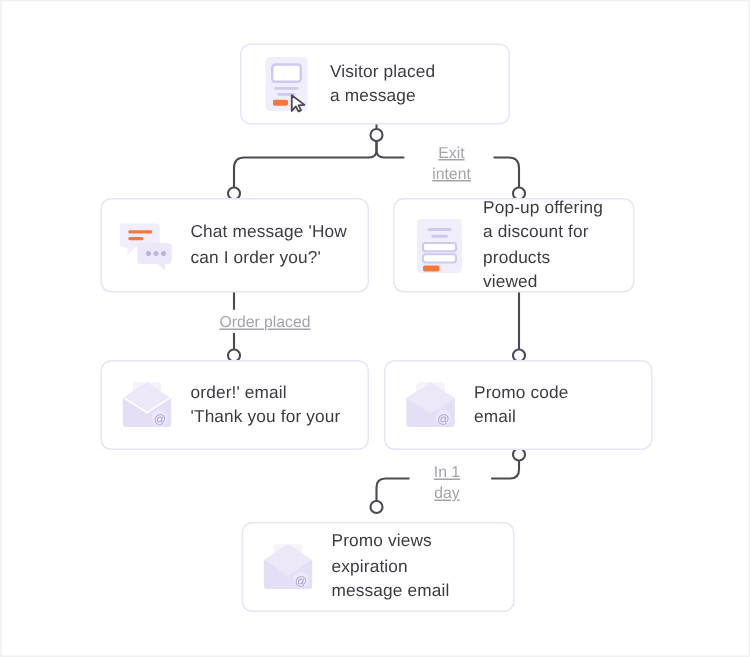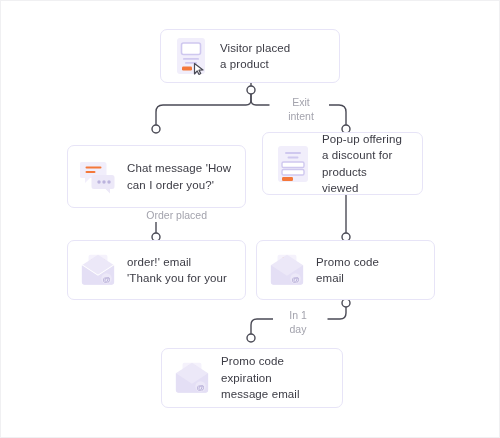--- a/index.html
+++ b/index.html
@@ -57,23 +57,24 @@
   }
   .edge-label {
     position: absolute;
     font-size: 10.5px;
     line-height: 14px;
     color: #a3a3ad;
     text-align: center;
     z-index: 3;
     background: #ffffff;
     padding: 0 2px;
+    text-decoration: underline;
   }
   .n1 { left: 159px; top: 28px;  width: 180px; height: 54px; }
-  .n2 { left: 66px;  top: 131px; width: 179px; height: 63px; margin-top: 13px; }
+  .n2 { left: 66px;  top: 131px; width: 179px; height: 63px; }
   .n3 { left: 261px; top: 131px; width: 161px; height: 63px; }
   .n4 { left: 66px;  top: 239px; width: 179px; height: 60px; }
   .n5 { left: 255px; top: 239px; width: 179px; height: 60px; }
   .n6 { left: 160px; top: 347px; width: 182px; height: 60px; }
 
   .lbl-exit  { left: 272px; top: 94px;  width: 52px; }
   .lbl-order { left: 112px; top: 207px; width: 92px; text-align: right; }
   .lbl-day   { left: 272px; top: 307px; width: 46px; }
 </style>
 </head>
@@ -114,21 +115,21 @@
         <rect x="3" y="1" width="28" height="36" rx="3" fill="#f1eefb"></rect>
         <rect x="7.5" y="6" width="19" height="11.5" rx="2" fill="#ffffff" stroke="#cfc8ef" stroke-width="1.6"></rect>
         <rect x="9" y="21" width="16" height="1.8" rx="0.9" fill="#cfc8ef"></rect>
         <rect x="11" y="25" width="12" height="1.8" rx="0.9" fill="#cfc8ef"></rect>
         <rect x="8" y="29.5" width="10" height="4" rx="1.2" fill="#f4783a"></rect>
         <path d="M20.5 26.5 L20.5 37 L23.2 33.9 L25 37.4 L26.7 36.4 L25 33.2 L29 32.9 Z" fill="#ffffff" stroke="#4a4a55" stroke-width="1.2" stroke-linejoin="round"></path>
       </svg>
     </div>
     <div class="node-label">
       <div>Visitor placed</div>
-      <div>a product</div>
+      <div>a message</div>
     </div>
   </div>
 
   <div class="node n2">
     <div class="node-icon">
       <svg width="36" height="36" viewBox="0 0 36 36">
         <path d="M2 3 h22 a2.5 2.5 0 0 1 2.5 2.5 v11 a2.5 2.5 0 0 1 -2.5 2.5 h-14 l-5 5 v-5 h-3 a2.5 2.5 0 0 1 -2.5 -2.5 v-11 A2.5 2.5 0 0 1 2 3 z" fill="#f1eefb"></path>
         <rect x="5.5" y="7.5" width="16" height="2.1" rx="1.05" fill="#f4783a"></rect>
         <rect x="5.5" y="12" width="10" height="2.1" rx="1.05" fill="#f4783a"></rect>
         <path d="M14 16 h18 a2.5 2.5 0 0 1 2.5 2.5 v9 a2.5 2.5 0 0 1 -2.5 2.5 h-2 v4.5 l-4.5 -4.5 h-11.5 a2.5 2.5 0 0 1 -2.5 -2.5 v-9 A2.5 2.5 0 0 1 14 16 z" fill="#ece8f8"></path>
@@ -204,21 +205,21 @@
         <rect x="14.5" y="4" width="2" height="3" rx="1" fill="#f4783a"></rect>
         <rect x="21.5" y="4" width="2" height="3" rx="1" fill="#f4783a"></rect>
         <path d="M14 12.5 Q19 8.5 24 12.5" fill="none" stroke="#f4783a" stroke-width="2" stroke-linecap="round"></path>
         <path d="M2 12 L19 1 L36 12 V30 a2.5 2.5 0 0 1 -2.5 2.5 H4.5 A2.5 2.5 0 0 1 2 30 Z" fill="#ece8f8"></path>
         <path d="M2 12 L19 23 L36 12 V30 a2.5 2.5 0 0 1 -2.5 2.5 H4.5 A2.5 2.5 0 0 1 2 30 Z" fill="#e4dff5"></path>
         <circle cx="28" cy="26" r="5.5" fill="#ece8f8"></circle>
         <text x="28" y="29.6" font-family="'Liberation Sans', sans-serif" font-size="8.5" fill="#aaa1cf" text-anchor="middle">@</text>
       </svg>
     </div>
     <div class="node-label">
-      <div>Promo code expiration</div>
+      <div>Promo views expiration</div>
       <div>message email</div>
     </div>
   </div>
 
   <div class="edge-label lbl-exit">
     <div>Exit</div>
     <div>intent</div>
   </div>
 
   <div class="edge-label lbl-order">

